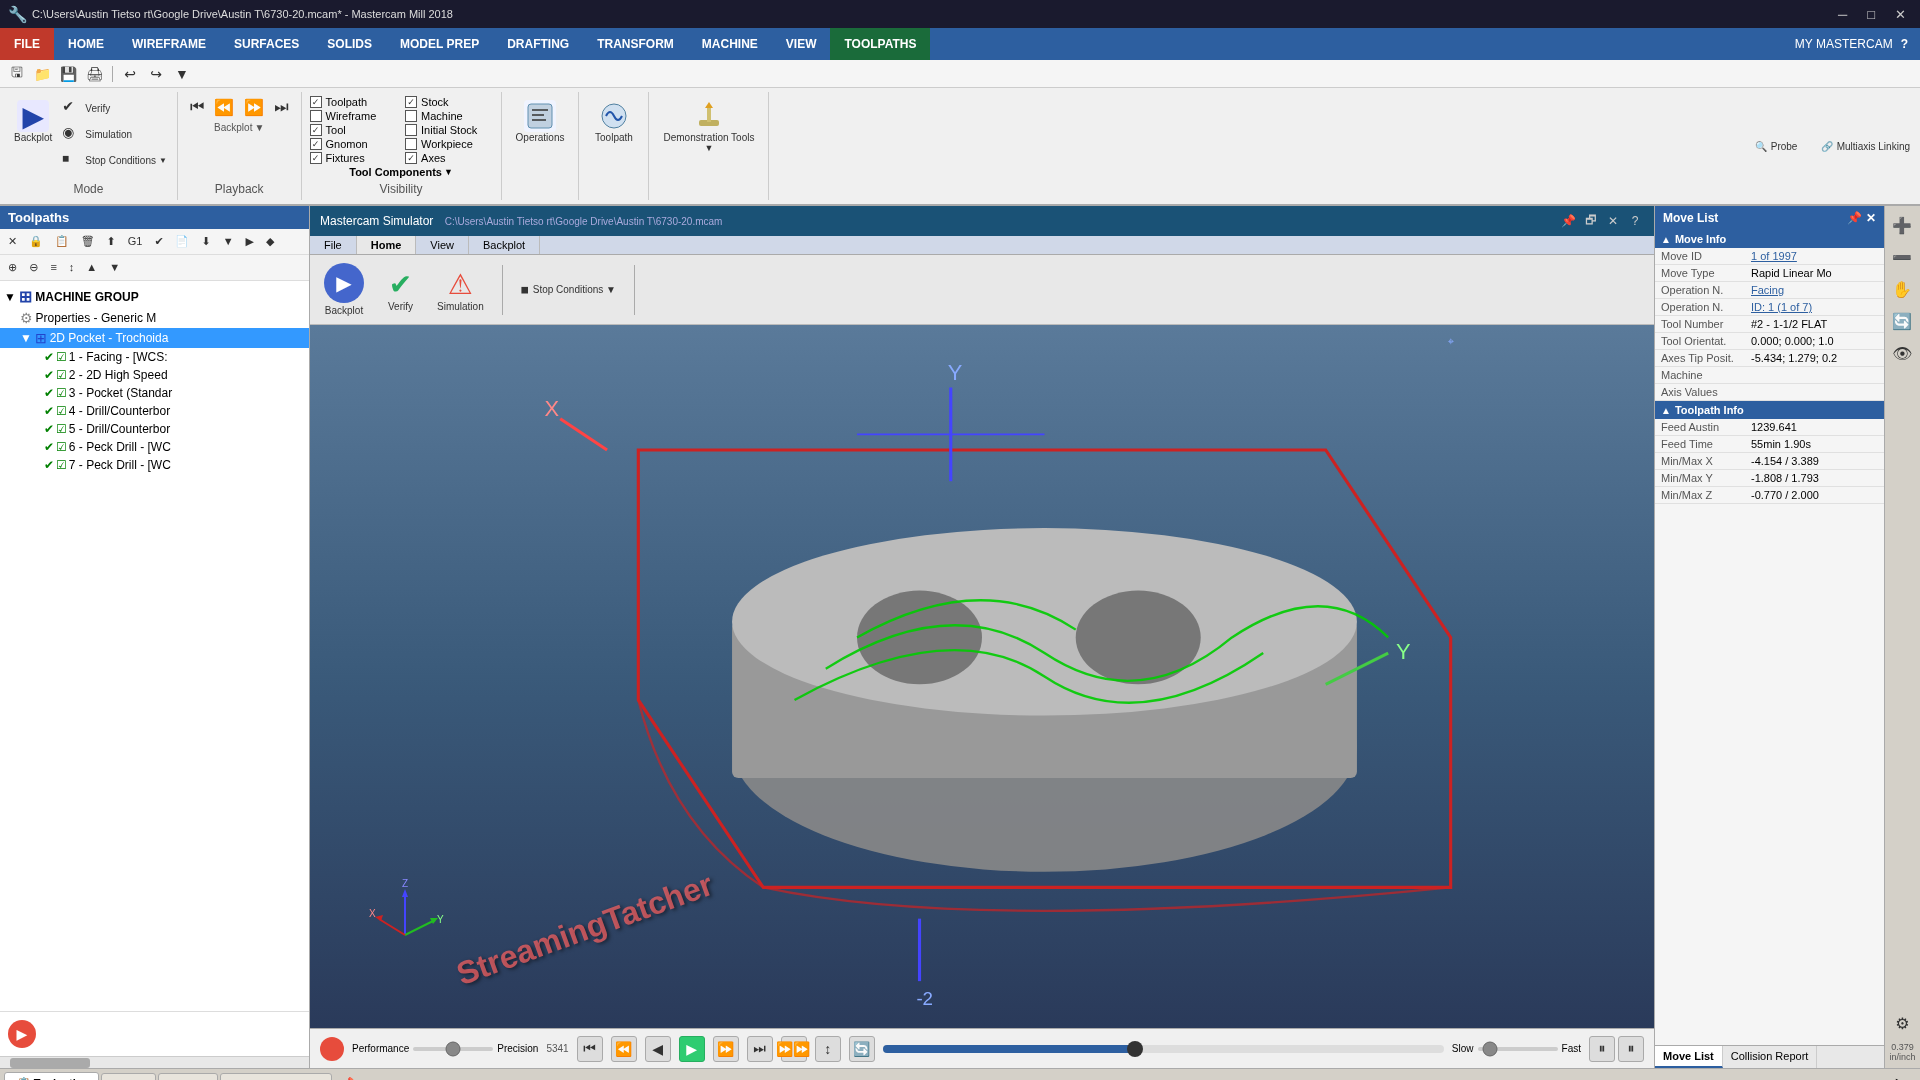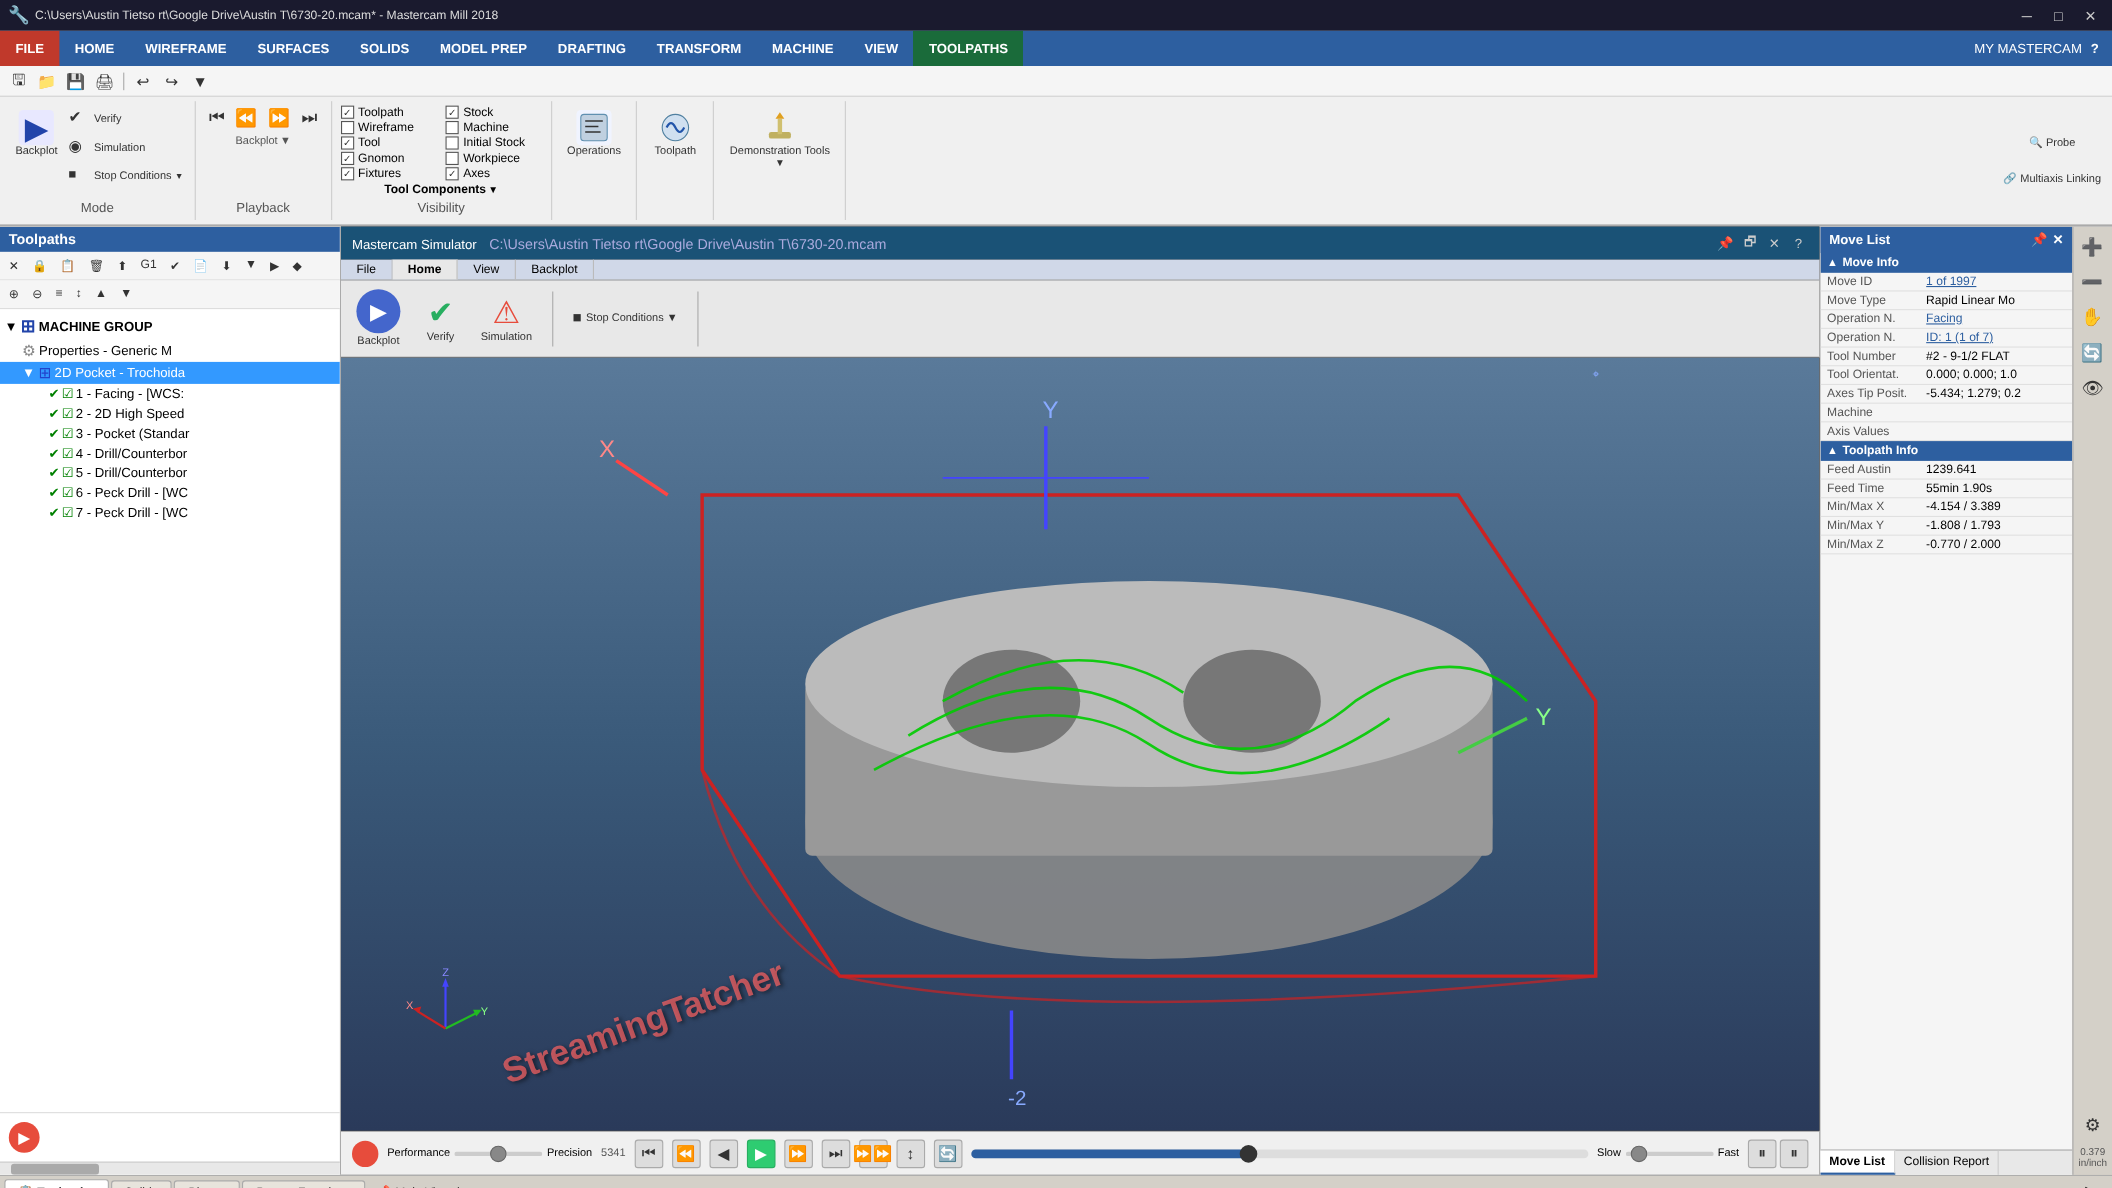--- a/index.html
+++ b/index.html
@@ -560,21 +560,21 @@
               <rect x="14" y="8" width="4" height="14" fill="#d0c070"></rect>
               <polygon points="12,8 20,8 16,2" fill="#e0a020"></polygon>
             </svg>
         </div>
         <span>Demonstration Tools</span>
         <span style="font-size:9px;">▼</span>
       </div>
       <div class="ribbon-group-label"></div>
     </div>
 
-    <div style="margin-left:auto;display:flex;flex-direction:column;align-items:center;justify-content:center;padding:4px;gap:12px;">
+    <div style="margin-left:auto;display:flex;flex-direction:row;align-items:center;justify-content:center;padding:4px;gap:12px;">
       <div style="display:flex;gap:2px;">
         <div class="ribbon-btn" style="font-size:10px;">🔍 Probe</div>
       </div>
       <div style="display:flex;gap:2px;">
         <div class="ribbon-btn" style="font-size:10px;">🔗 Multiaxis Linking</div>
       </div>
     </div>
   </div>
 </div>
 
@@ -669,21 +669,21 @@
     <div style="height:12px;background:#e8e8e8;border-top:1px solid #ccc;position:relative;">
       <div style="height:10px;width:80px;background:#aaa;border-radius:3px;position:absolute;left:10px;top:1px;"></div>
     </div>
   </div>
 
   <div class="simulator-window">
 
     <div class="sim-title-bar">
       <span>
         <span>Mastercam Simulator</span>
-        <span style="font-size:13px;color:#aad;margin-left:8px;">C:\Users\Austin Tietso rt\Google Drive\Austin T\6730-20.mcam</span>
+        <span style="font-size:10px;color:#aad;margin-left:8px;">C:\Users\Austin Tietso rt\Google Drive\Austin T\6730-20.mcam</span>
       </span>
       <div class="sim-title-btns">
         <span class="sim-title-btn">📌</span>
         <span class="sim-title-btn">🗗</span>
         <span class="sim-title-btn">✕</span>
         <span class="sim-title-btn">?</span>
       </div>
     </div>
 
     <div style="background:#d0d8e8;display:flex;border-bottom:1px solid #aaa;">
@@ -845,21 +845,21 @@
       <div class="info-row">
         <span class="info-label">Operation N.</span>
         <span class="info-value blue">Facing</span>
       </div>
       <div class="info-row">
         <span class="info-label">Operation N.</span>
         <span class="info-value blue">ID: 1 (1 of 7)</span>
       </div>
       <div class="info-row">
         <span class="info-label">Tool Number</span>
-        <span class="info-value">#2 - 9-1/2 FLAT</span>
+        <span class="info-value">#2 - 1-1/2 FLAT</span>
       </div>
       <div class="info-row">
         <span class="info-label">Tool Orientat.</span>
         <span class="info-value">0.000; 0.000; 1.0</span>
       </div>
       <div class="info-row">
         <span class="info-label">Axes Tip Posit.</span>
         <span class="info-value">-5.434; 1.279; 0.2</span>
       </div>
       <div class="info-row">

